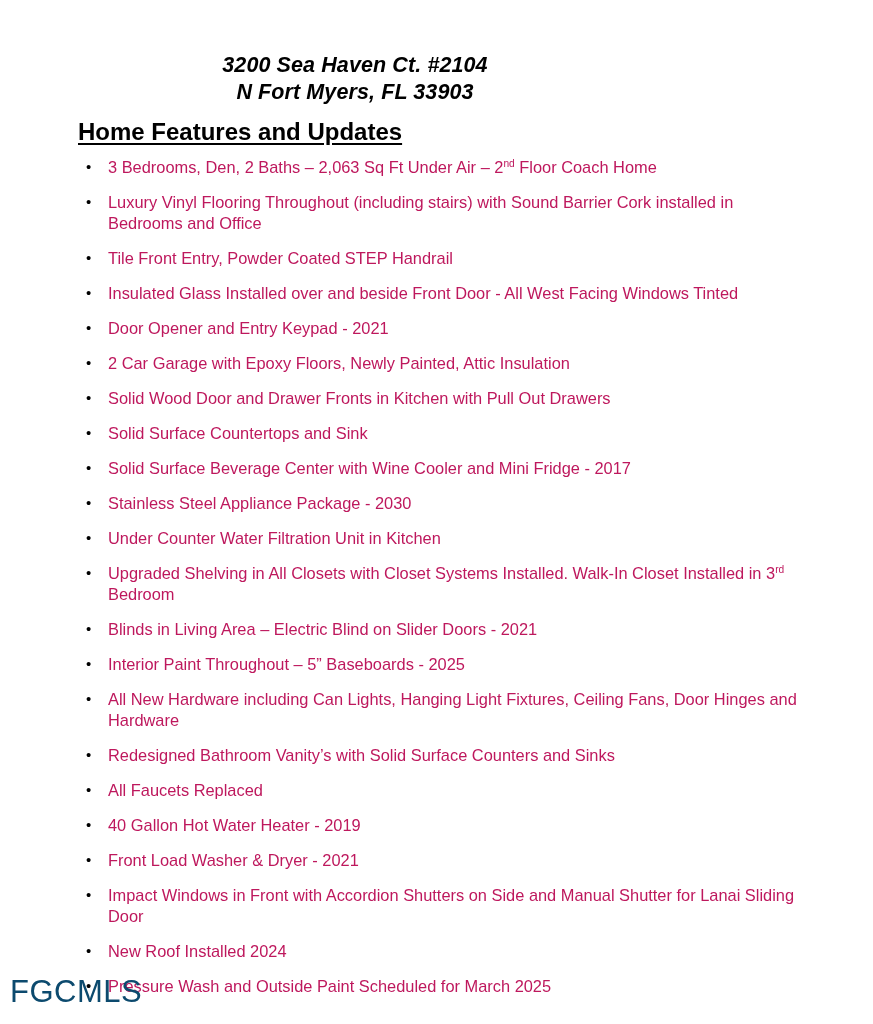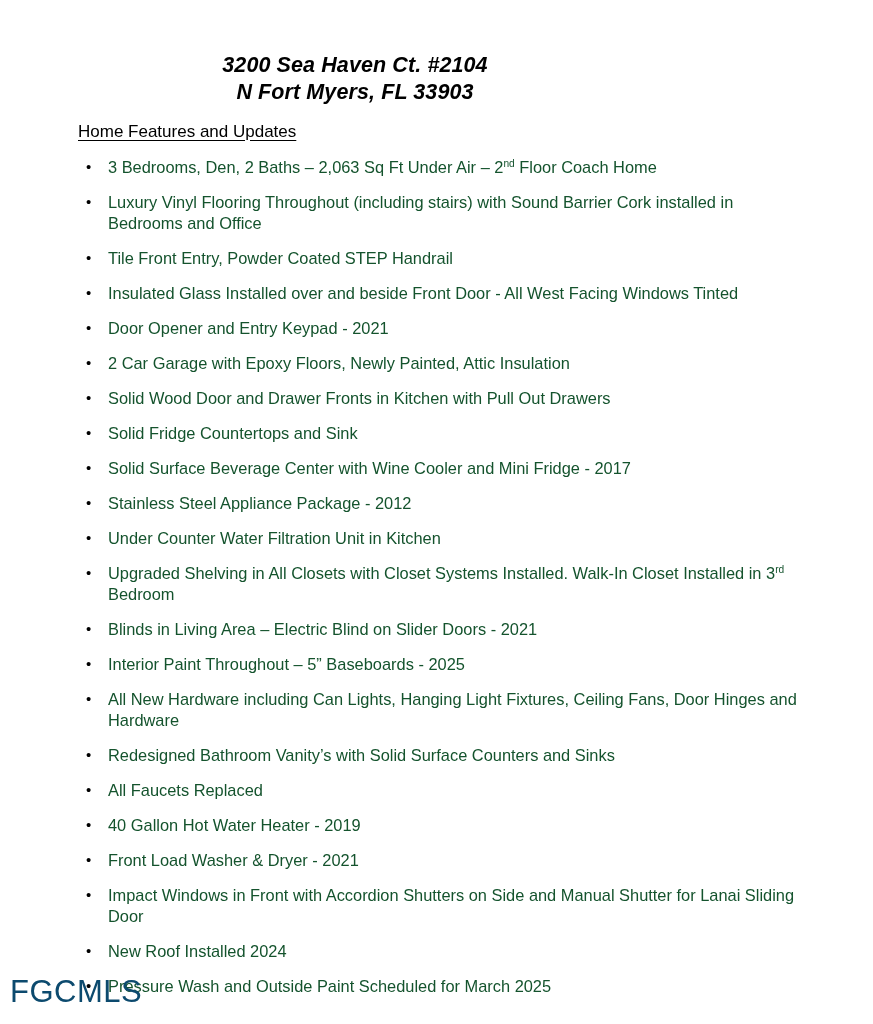--- a/index.html
+++ b/index.html
@@ -33,43 +33,43 @@
     font-style: italic;
     font-size: 21.5px;
     line-height: 27px;
     letter-spacing: 0.1px;
     white-space: nowrap;
   }
 
   
   .section-heading {
     margin: 13px 0 0 78px;
-    font-weight: normal;
-    font-size: 17px;
+    font-weight: bold;
+    font-size: 24px;
     line-height: 26px;
     text-decoration: underline;
     text-underline-offset: 3px;
     display: inline-block;
   }
 
   
   .feature-list {
     list-style: none;
     margin: 12px 0 0 0;
     padding: 0;
     width: 712px;
     margin-left: 86px;
   }
   .feature-item {
     position: relative;
     padding-left: 22px;
     font-size: 16.4px;
     line-height: 21px;
     margin-bottom: 14px;
-    color: #14532d;
+    color: #be185d;
   }
   .feature-item::before {
     content: "\2022";
     position: absolute;
     left: 0;
     top: -1px;
     font-size: 15px;
     line-height: 21px;
     color: #000000;
   }
@@ -104,23 +104,23 @@
   <h2 class="section-heading">Home Features and Updates</h2>
 
   <ul class="feature-list" id="feature-list">
       <li class="feature-item"><span>3 Bedrooms, Den, 2 Baths – 2,063 Sq Ft Under Air – 2</span><sup>nd</sup><span> Floor Coach Home</span></li>
       <li class="feature-item"><span>Luxury Vinyl Flooring Throughout (including stairs) with Sound Barrier Cork installed in Bedrooms and Office</span></li>
       <li class="feature-item"><span>Tile Front Entry, Powder Coated STEP Handrail</span></li>
       <li class="feature-item"><span>Insulated Glass Installed over and beside Front Door - All West Facing Windows Tinted</span></li>
       <li class="feature-item"><span>Door Opener and Entry Keypad - 2021</span></li>
       <li class="feature-item"><span>2 Car Garage with Epoxy Floors, Newly Painted, Attic Insulation</span></li>
       <li class="feature-item"><span>Solid Wood Door and Drawer Fronts in Kitchen with Pull Out Drawers</span></li>
-      <li class="feature-item"><span>Solid Fridge Countertops and Sink</span></li>
+      <li class="feature-item"><span>Solid Surface Countertops and Sink</span></li>
       <li class="feature-item"><span>Solid Surface Beverage Center with Wine Cooler and Mini Fridge - 2017</span></li>
-      <li class="feature-item"><span>Stainless Steel Appliance Package - 2012</span></li>
+      <li class="feature-item"><span>Stainless Steel Appliance Package - 2030</span></li>
       <li class="feature-item"><span>Under Counter Water Filtration Unit in Kitchen</span></li>
       <li class="feature-item"><span>Upgraded Shelving in All Closets with Closet Systems Installed. Walk-In Closet Installed in 3</span><sup>rd</sup><span> Bedroom</span></li>
       <li class="feature-item"><span>Blinds in Living Area – Electric Blind on Slider Doors - 2021</span></li>
       <li class="feature-item"><span>Interior Paint Throughout – 5” Baseboards - 2025</span></li>
       <li class="feature-item"><span>All New Hardware including Can Lights, Hanging Light Fixtures, Ceiling Fans, Door Hinges and Hardware</span></li>
       <li class="feature-item"><span>Redesigned Bathroom Vanity’s with Solid Surface Counters and Sinks</span></li>
       <li class="feature-item"><span>All Faucets Replaced</span></li>
       <li class="feature-item"><span>40 Gallon Hot Water Heater - 2019</span></li>
       <li class="feature-item"><span>Front Load Washer &amp; Dryer - 2021</span></li>
       <li class="feature-item"><span>Impact Windows in Front with Accordion Shutters on Side and Manual Shutter for Lanai Sliding Door</span></li>

